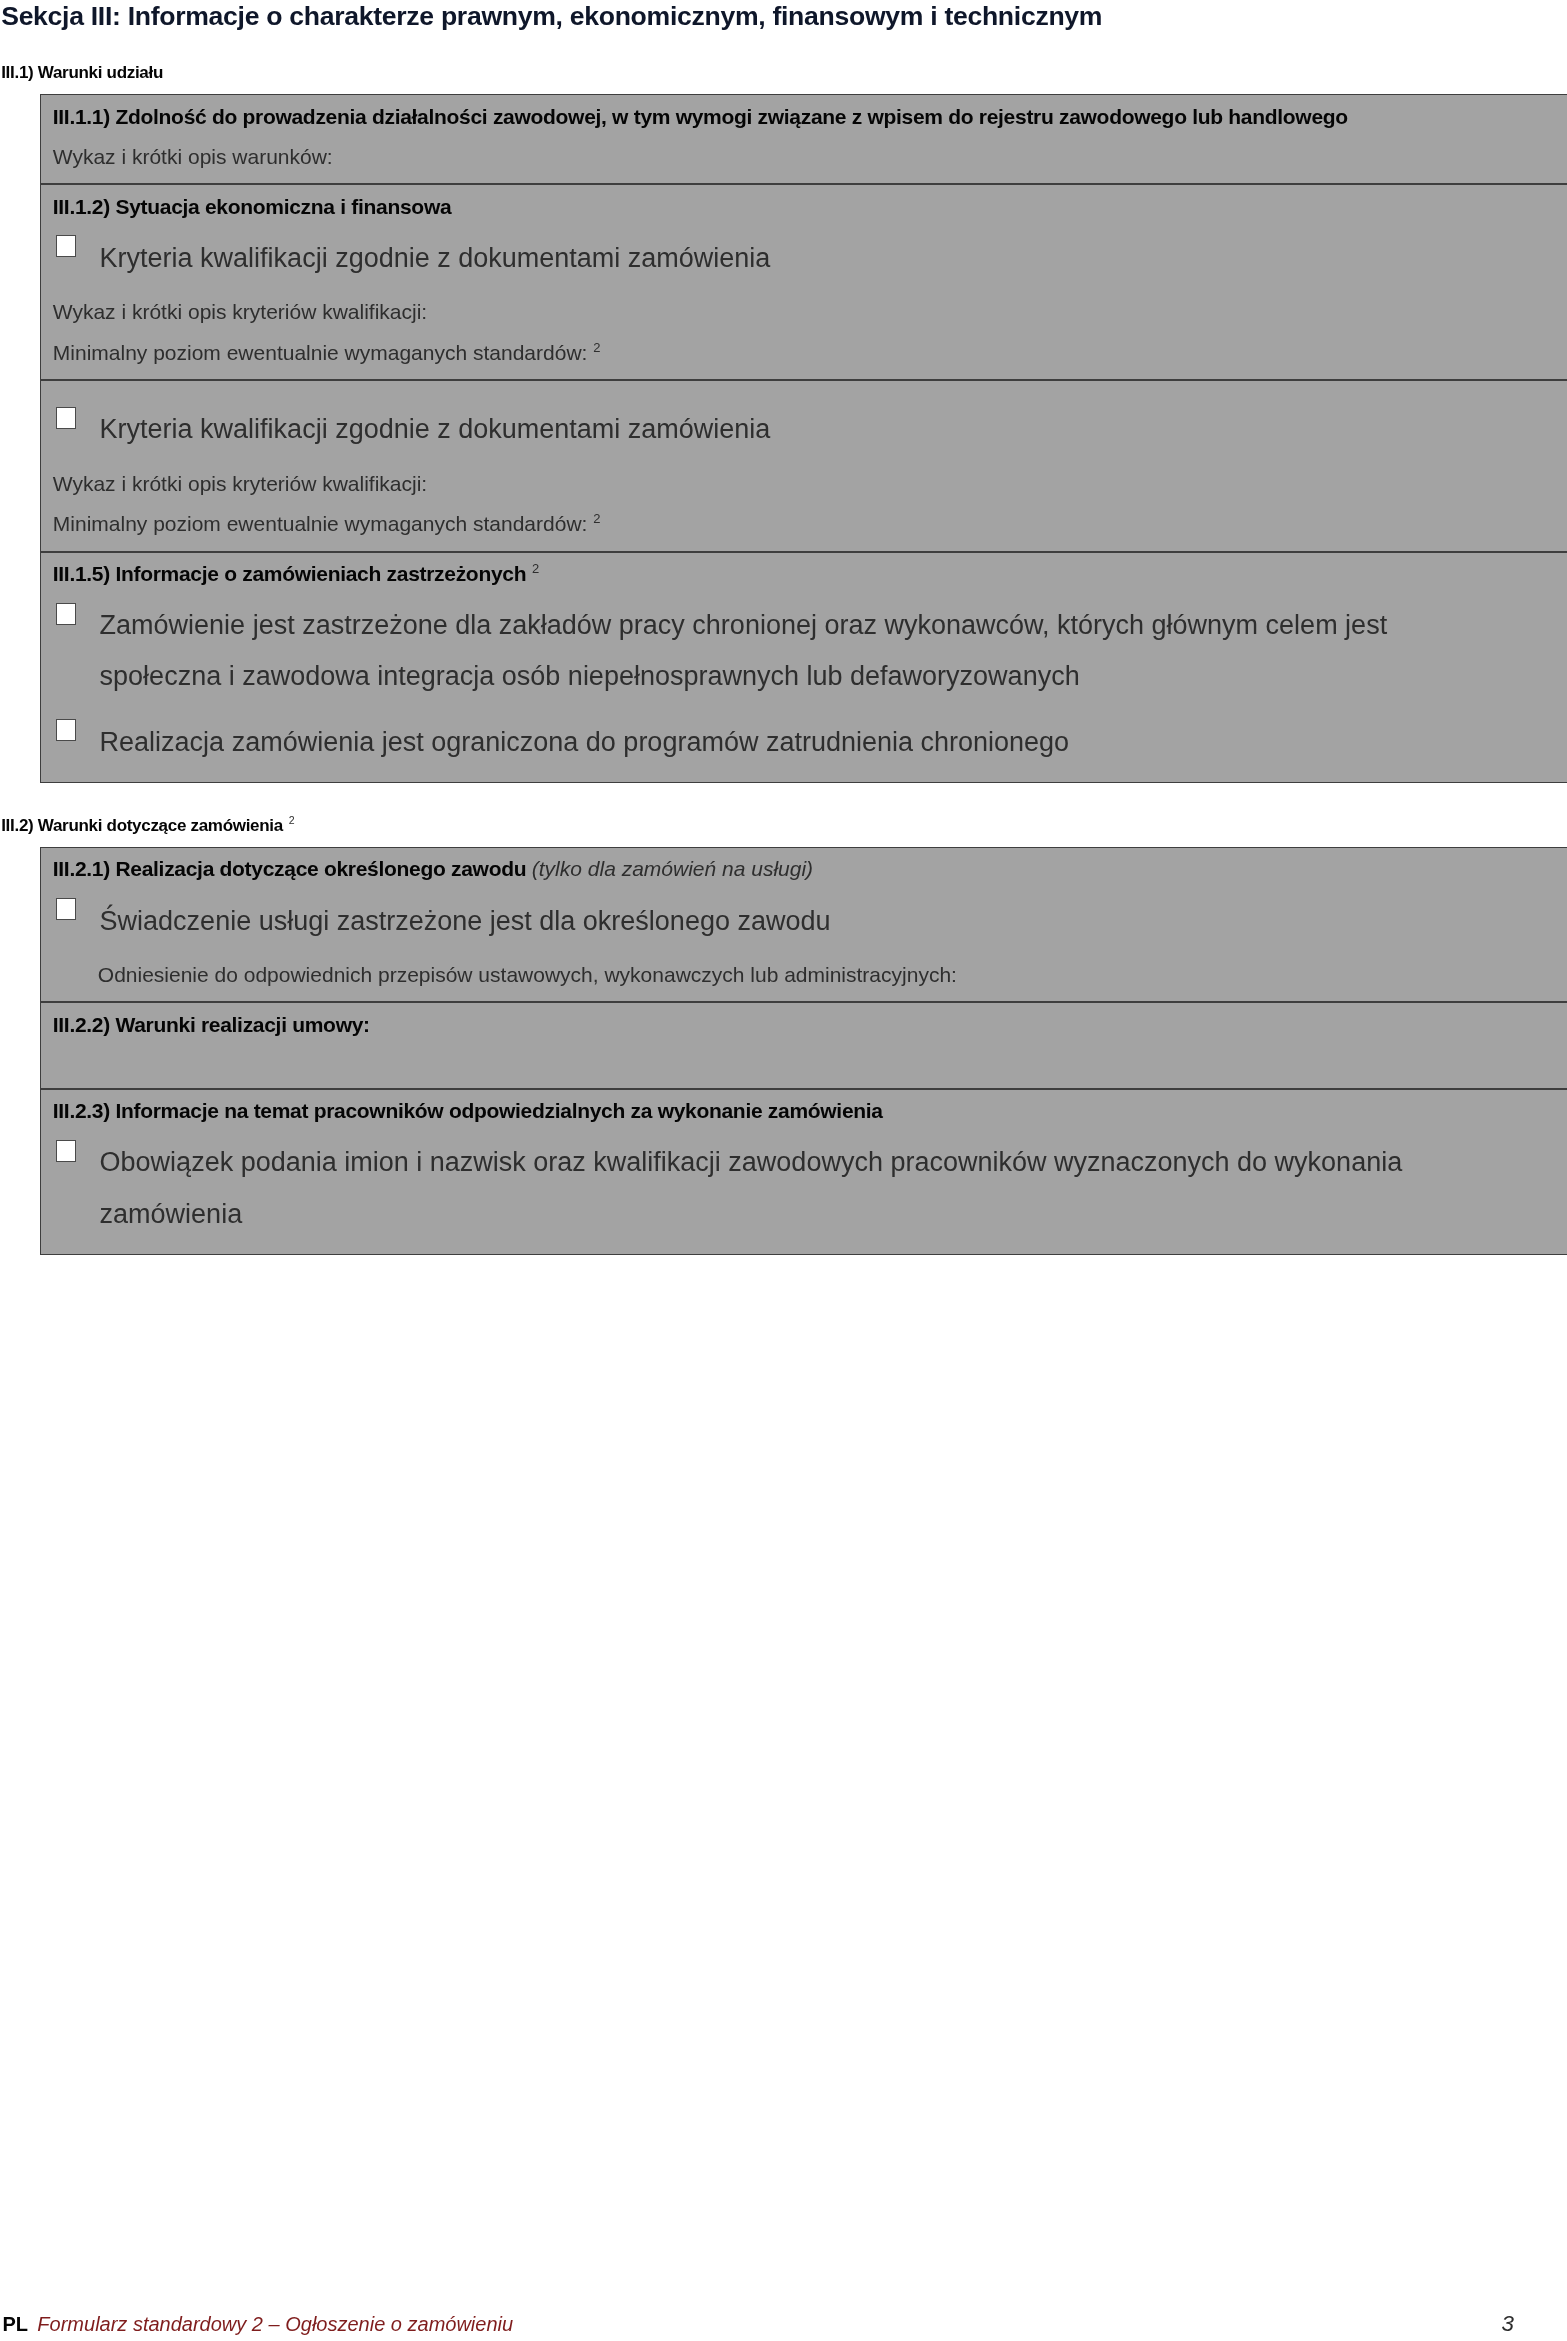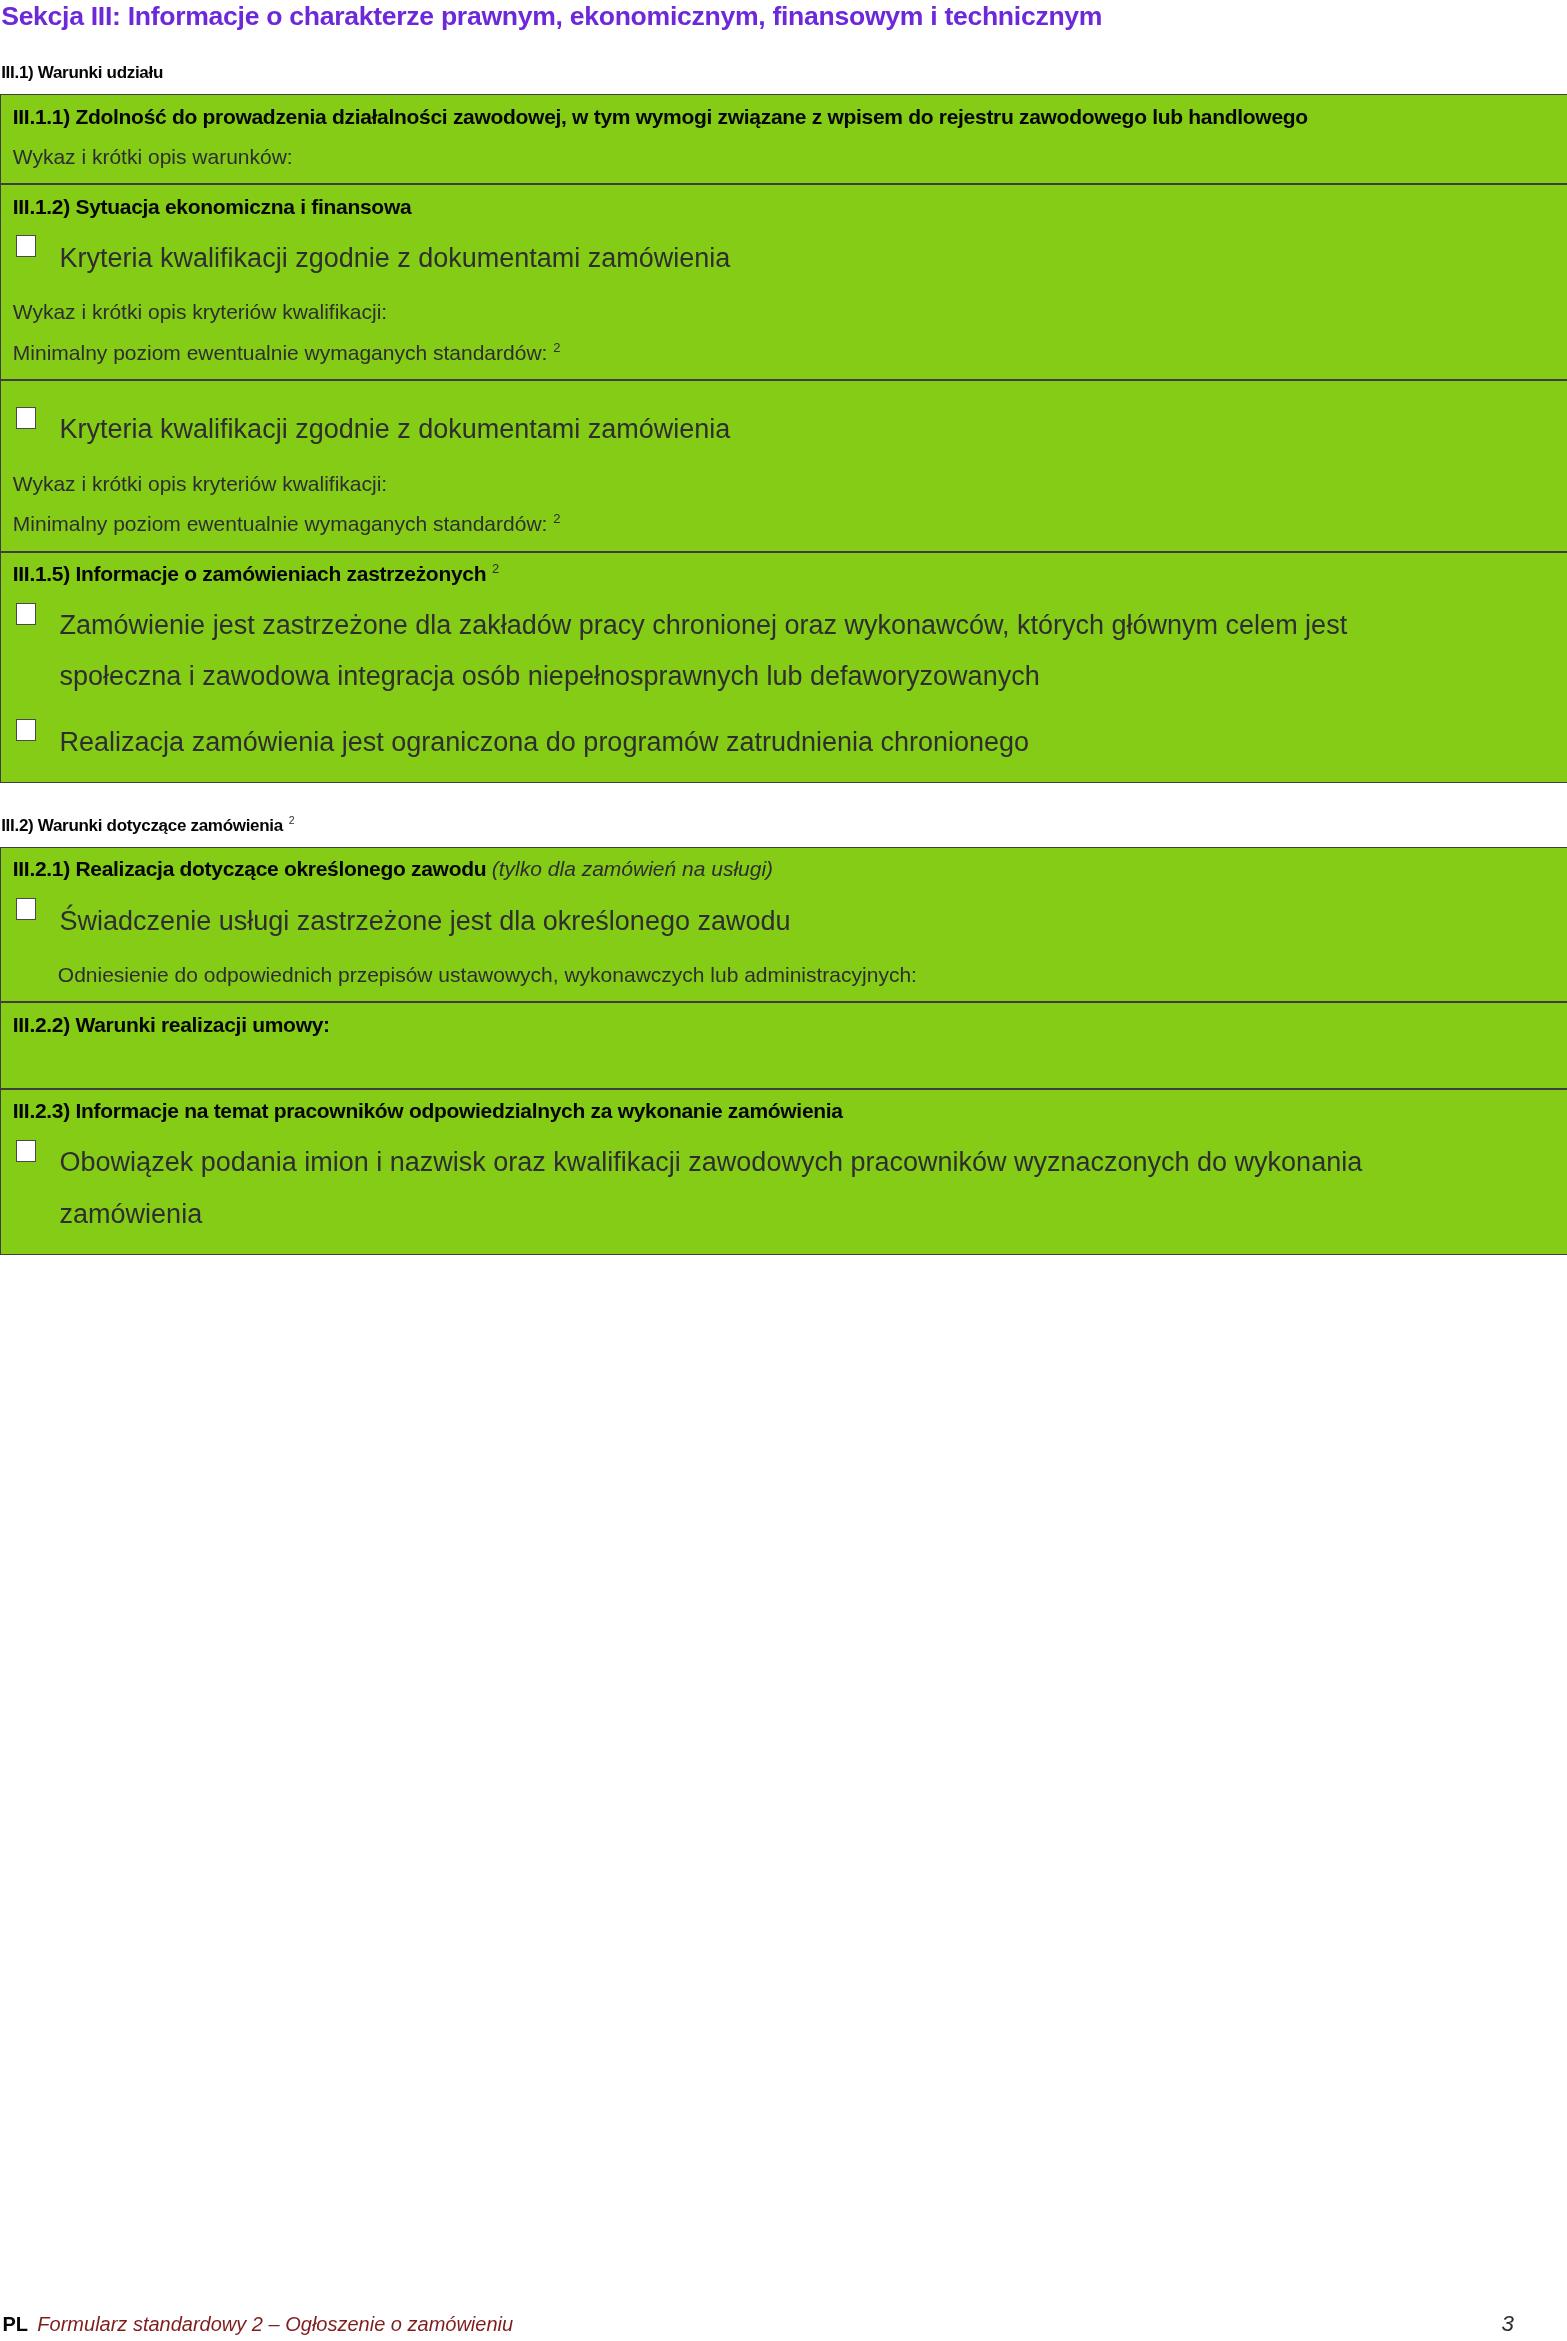--- a/index.html
+++ b/index.html
@@ -7,39 +7,40 @@
     width: 1568px; height: 2342px;
     position: relative;
     font-family: "Liberation Sans", sans-serif;
     color: #1a1a1a;
     overflow: hidden;
   }
   .page { position: absolute; inset: 0; }
 
   .page-title {
     margin: 1.2px 0 0 1.2px;
-    font-size: 26.6px; font-weight: 700; color: #6d28d9;
+    font-size: 26.6px; font-weight: 700; color: #0f172a;
     letter-spacing: -0.3px;
     line-height: 1.15;
   }
   .section-heading {
     margin: 31px 0 0 1.2px;
     font-size: 17px; font-weight: 700; color: #050505;
     letter-spacing: -0.3px;
     line-height: 1.15;
   }
   .section-heading .sup, .sub-heading .sup, .body-line .sup {
     font-weight: 300; font-size: 0.62em;
     vertical-align: super; margin-left: 5.9px; color: #2e2e2e;
   }
   .box-stack { margin: 11.8px 0 0 0; }
   .subbox {
     border: 1.2px solid #3e3e3e;
-    background: #84cc16;
+    background: #a3a3a3;
     padding: 9.4px 11.8px 14px 11.8px;
+    margin-left: 40px;
   }
   .subbox + .subbox { margin-top: 0; }
 
   .sub-heading {
     margin: 0;
     font-size: 21px; font-weight: 700; color: #050505;
     letter-spacing: -0.3px;
     line-height: 1.15;
   }
   .sub-heading .note {

